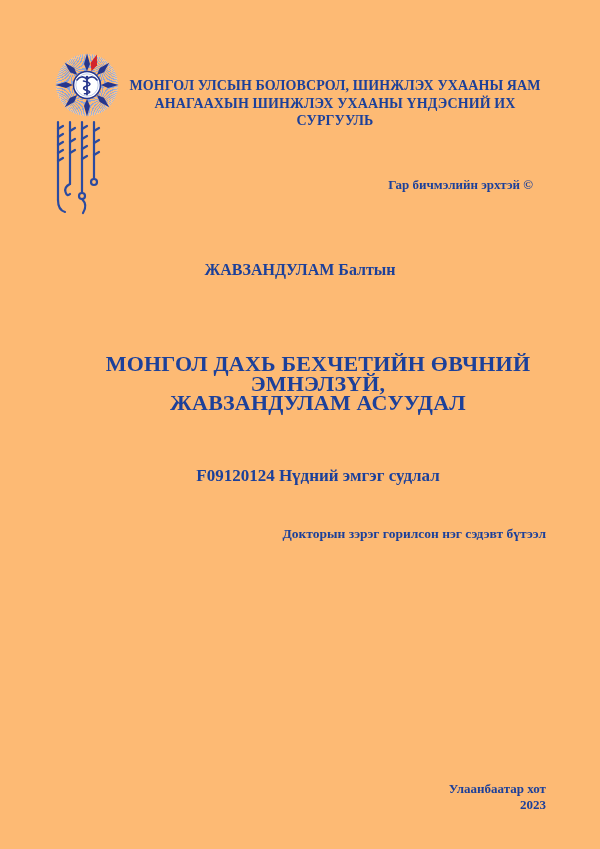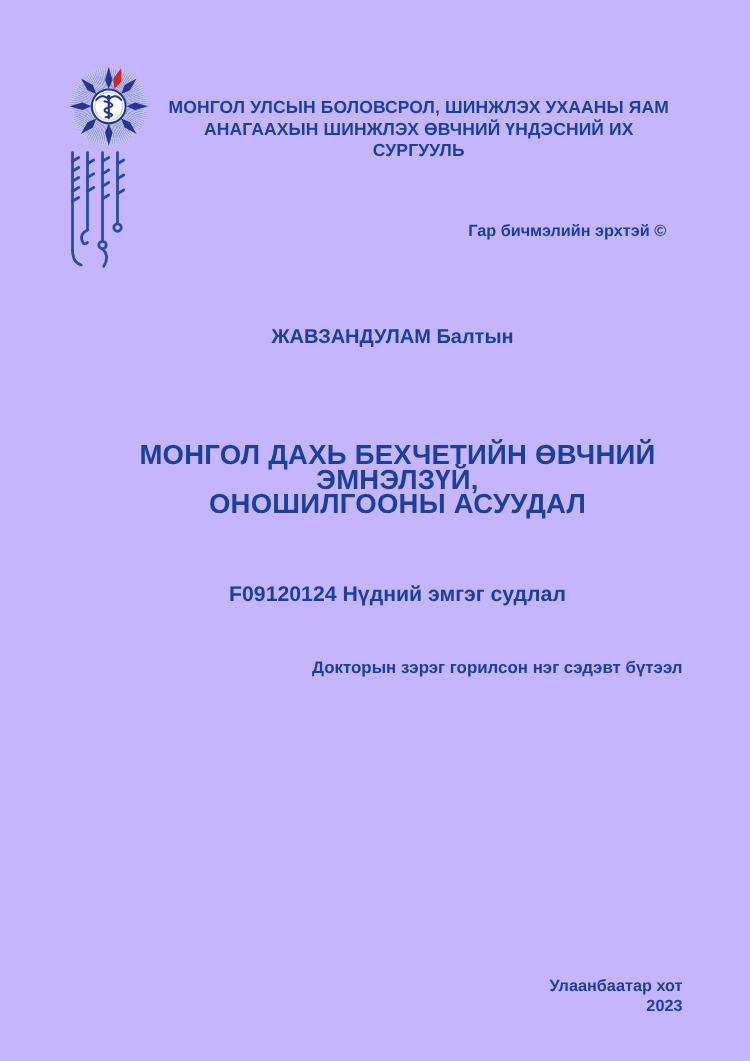--- a/index.html
+++ b/index.html
@@ -1,23 +1,23 @@
 <!DOCTYPE html>
 <html><head>
 <meta charset="utf-8">
 <style>
   html, body { margin: 0; padding: 0; background: #e8e8e8; }
   .page {
     position: relative;
     width: 600px;
     height: 849px;
     margin: 0 auto;
-    background: #c4b5fd;
+    background: #fdba74;
     overflow: hidden;
-    font-family: Liberation Sans, sans-serif;
+    font-family: Liberation Serif, serif;
     color: #1c409a;
   }
   .blue-text { color: #1c409a; font-weight: bold; }
 
   
   .logo-wrap {
     position: absolute;
     left: 55px; top: 53px;
     width: 64px; height: 64px;
   }
@@ -55,21 +55,21 @@
     font-weight: bold;
     letter-spacing: 0.1px;
   }
   .copyright {
     position: absolute;
     top: 177px; right: 67px;
     font-size: 13px; font-weight: bold; margin-left: 28px;
   }
   .author {
     position: absolute;
-    left: 86px; top: 261px; width: 456px;
+    left: 72px; top: 261px; width: 456px;
     text-align: center;
     font-size: 16px; font-weight: bold;
   }
   .thesis-title {
     position: absolute;
     left: 72px; top: 354px; width: 492px;
     text-align: center;
     font-size: 22px; line-height: 19.5px;
     font-weight: bold;
     letter-spacing: 0.2px;
@@ -138,30 +138,30 @@
       <circle cx="30" cy="76" r="3"></circle>
       <path d="M30 79 Q36 85 31 93"></path>
       <path d="M42 2 V58"></path>
       <path d="M42 11 L47 8 M42 23 L47 20 M42 35 L47 32"></path>
       <circle cx="42" cy="62" r="3"></circle>
     </svg>
   </div>
 
   <div class="header-block blue-text">
     <div>МОНГОЛ УЛСЫН БОЛОВСРОЛ, ШИНЖЛЭХ УХААНЫ ЯАМ</div>
-    <div>АНАГААХЫН ШИНЖЛЭХ ӨВЧНИЙ ҮНДЭСНИЙ ИХ СУРГУУЛЬ</div>
+    <div>АНАГААХЫН ШИНЖЛЭХ УХААНЫ ҮНДЭСНИЙ ИХ СУРГУУЛЬ</div>
   </div>
 
   <div class="copyright blue-text">Гар бичмэлийн эрхтэй ©</div>
 
   <div class="author blue-text">ЖАВЗАНДУЛАМ Балтын</div>
 
   <div class="thesis-title blue-text">
     <div>МОНГОЛ ДАХЬ БЕХЧЕТИЙН ӨВЧНИЙ ЭМНЭЛЗҮЙ,</div>
-    <div>ОНОШИЛГООНЫ АСУУДАЛ</div>
+    <div>ЖАВЗАНДУЛАМ АСУУДАЛ</div>
   </div>
 
   <div class="field-code blue-text">F09120124 Нүдний эмгэг судлал</div>
 
   <div class="degree-statement blue-text">Докторын зэрэг горилсон нэг сэдэвт бүтээл</div>
 
   <div class="footer-block blue-text">
     <div>Улаанбаатар хот</div>
     <div>2023</div>
   </div>

